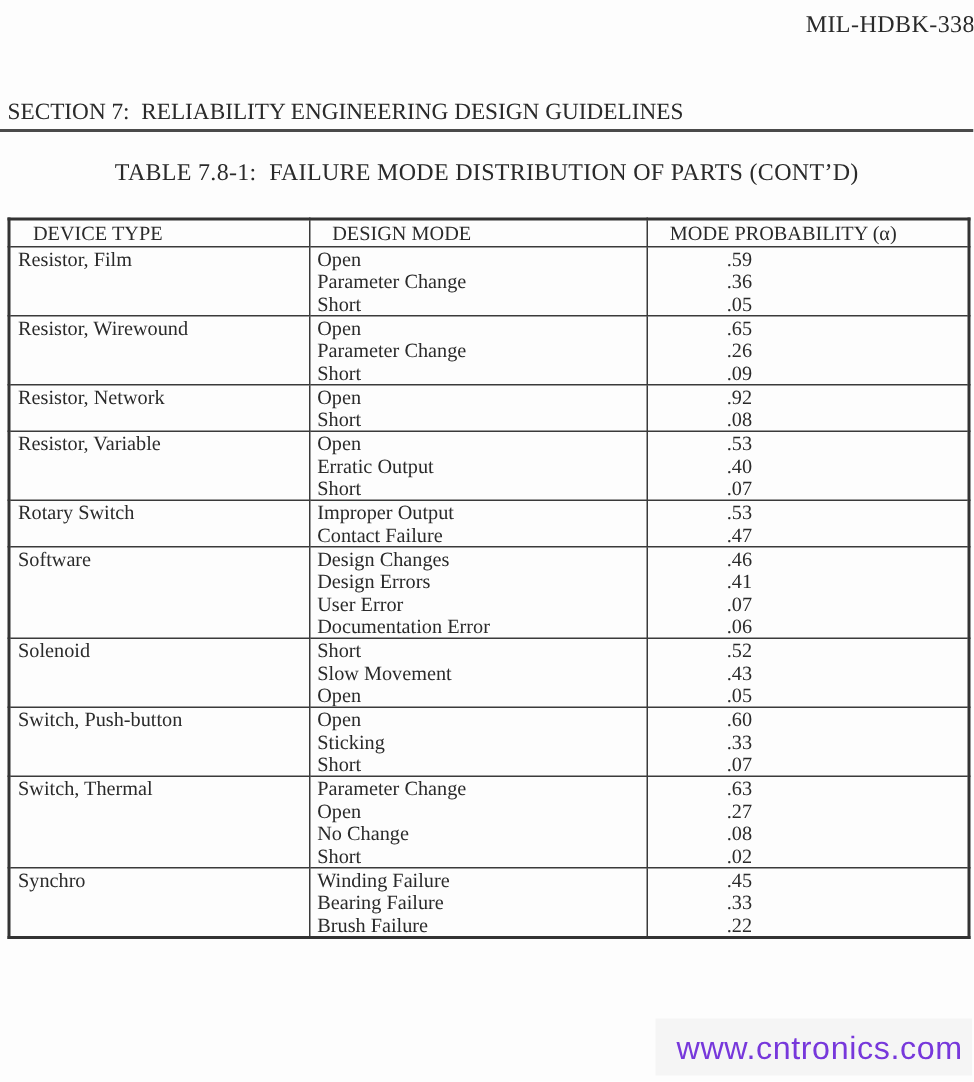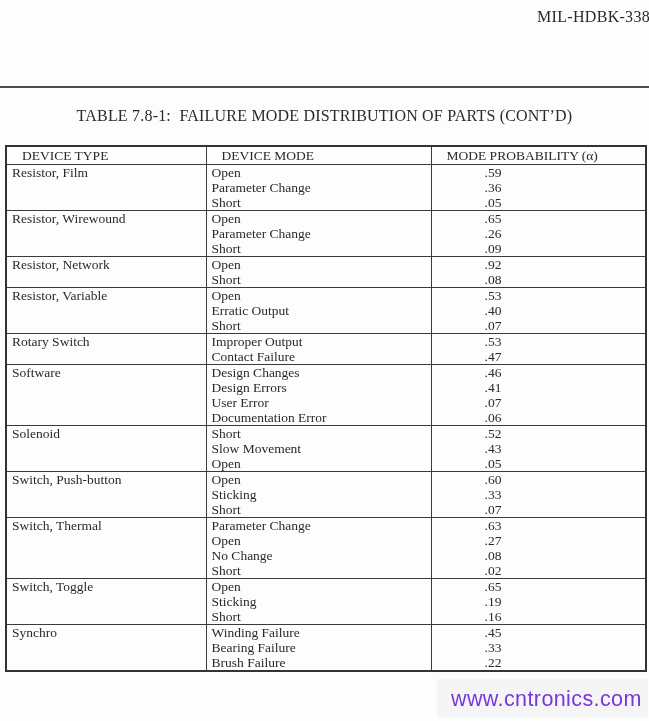--- a/index.html
+++ b/index.html
@@ -89,35 +89,36 @@
     white-space: nowrap;
   }
 </style>
 </head>
 <body>
 
 <div class="page">
 
   <div class="doc-title">MIL-HDBK-338B</div>
 
+  <div class="section-heading">SECTION 7:  RELIABILITY ENGINEERING DESIGN GUIDELINES</div>
 
   <div class="section-rule"></div>
 
   <div class="table-title">TABLE 7.8-1:  FAILURE MODE DISTRIBUTION OF PARTS (CONT’D)</div>
 
   <table class="fm-table">
     <colgroup>
       <col style="width:200px">
       <col style="width:225px">
       <col style="width:215px">
     </colgroup>
     <thead>
       <tr>
         <th>DEVICE TYPE</th>
-        <th>DEVICE MODE</th>
+        <th>DESIGN MODE</th>
         <th>MODE PROBABILITY (α)</th>
       </tr>
     </thead>
     <tbody id="fm-tbody">
         <tr>
           <td>
             <div class="cell-line">Resistor, Film</div>
           </td>
           <td>
             <div class="cell-line">Open</div>
@@ -245,35 +246,20 @@
           </td>
           <td class="prob-cell">
             <div class="cell-line">.63</div>
             <div class="cell-line">.27</div>
             <div class="cell-line">.08</div>
             <div class="cell-line">.02</div>
           </td>
         </tr>
         <tr>
           <td>
-            <div class="cell-line">Switch, Toggle</div>
-          </td>
-          <td>
-            <div class="cell-line">Open</div>
-            <div class="cell-line">Sticking</div>
-            <div class="cell-line">Short</div>
-          </td>
-          <td class="prob-cell">
-            <div class="cell-line">.65</div>
-            <div class="cell-line">.19</div>
-            <div class="cell-line">.16</div>
-          </td>
-        </tr>
-        <tr>
-          <td>
             <div class="cell-line">Synchro</div>
           </td>
           <td>
             <div class="cell-line">Winding Failure</div>
             <div class="cell-line">Bearing Failure</div>
             <div class="cell-line">Brush Failure</div>
           </td>
           <td class="prob-cell">
             <div class="cell-line">.45</div>
             <div class="cell-line">.33</div>

